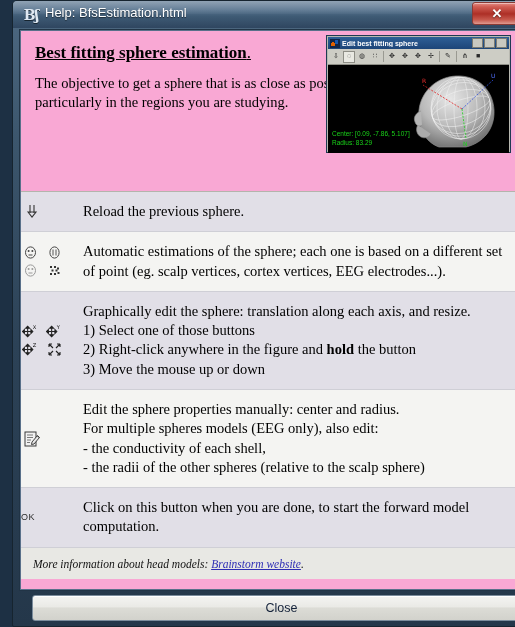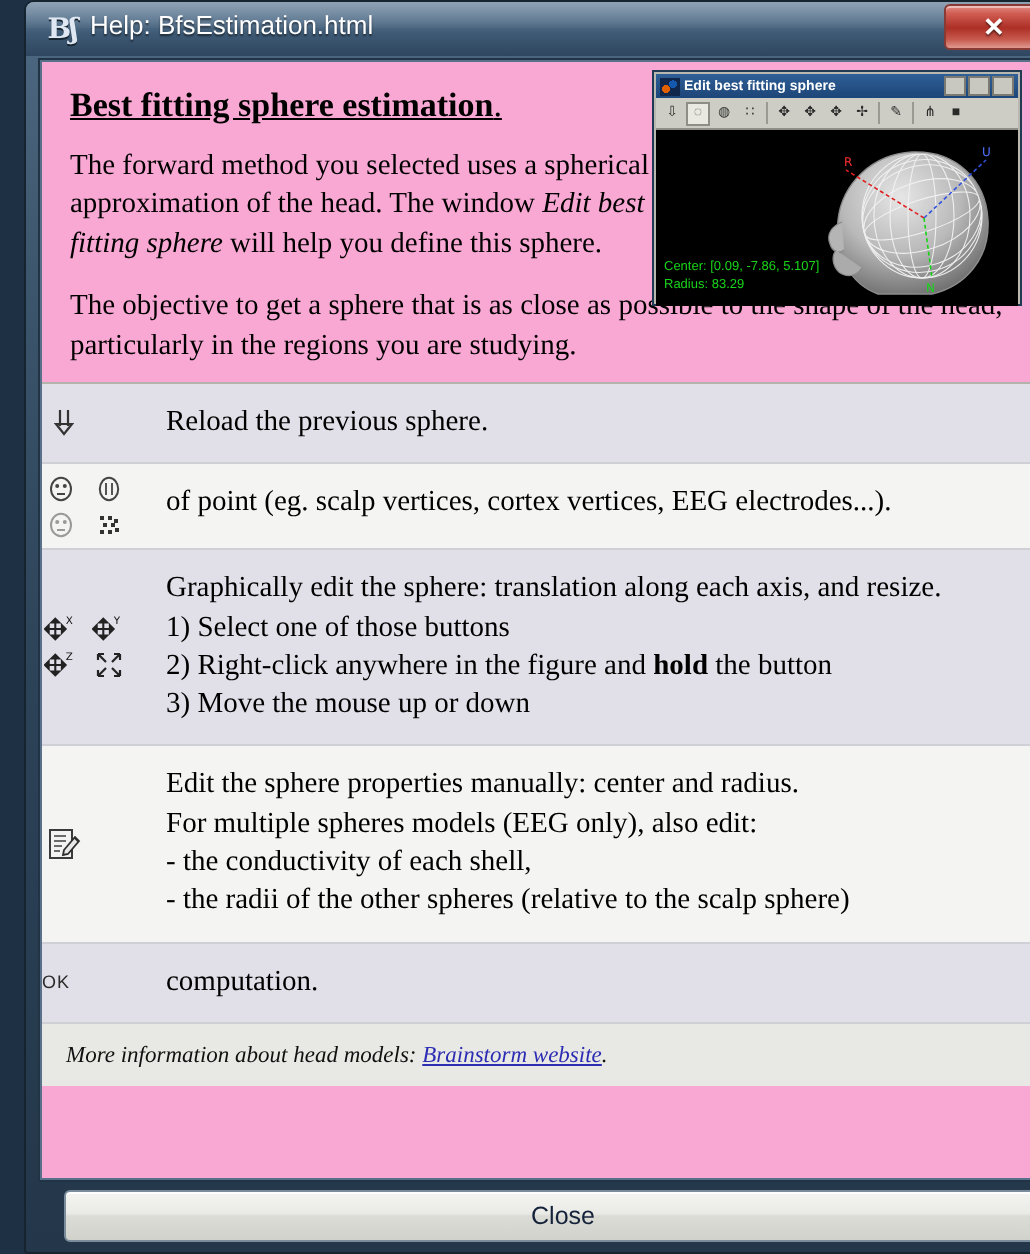--- a/index.html
+++ b/index.html
@@ -224,21 +224,20 @@
     <div class="tb-close">
       <span>✕</span>
     </div>
   </div>
 
   <div class="client">
     <div class="doc">
 
       <div class="intro">
         <h1 class="doc-title"><span>Best fitting sphere estimation</span><span style="text-decoration: none; font-weight: normal;">.</span></h1>
-        <p class="para"><span>The forward method you selected uses a spherical approximation of the head. The window </span><i>Edit best fitting sphere</i><span> will help you define this sphere.</span></p>
         <p class="para wide"><span>The objective to get a sphere that is as close as possible to the shape of the head, particularly in the regions you are studying.</span></p>
 
         <div class="figure">
           <div class="fig-inner">
             <div class="fig-title">
               <span class="ml"></span>
               <span class="ft">Edit best fitting sphere</span>
               <span class="fbtns">
                 <i></i>
                 <i></i>
@@ -356,20 +355,21 @@
                       <rect x="7.5" y="5.5" width="2" height="2"></rect>
                       <rect x="2" y="9" width="2" height="2"></rect>
                       <rect x="6" y="9" width="2" height="2"></rect>
                       <rect x="9.5" y="8" width="2" height="2"></rect>
                     </g>
                   </svg>
                 </span>
               </div>
             </div>
             <div class="row-body">
+              <span class="ln"><span>Automatic estimations of the sphere; each one is based on a different set</span></span>
               <span class="ln"><span>of point (eg. scalp vertices, cortex vertices, EEG electrodes...).</span></span>
             </div>
           </div>
           <div class="row alt">
             <div class="row-icons">
               <div class="ico-grid">
                 <span class="ico">
                   <svg width="17" height="15" viewBox="0 0 17 15">
                     <g stroke="#222" stroke-width="1.1" fill="#222">
                       <path d="M6,7.5 L1.5,7.5 M2.5,5.5 L0.5,7.5 L2.5,9.5 Z"></path>
@@ -437,20 +437,21 @@
               <span class="ln"><span>For multiple spheres models (EEG only), also edit:</span></span>
               <span class="ln"><span>- the conductivity of each shell,</span></span>
               <span class="ln"><span>- the radii of the other spheres (relative to the scalp sphere)</span></span>
             </div>
           </div>
           <div class="row alt">
             <div class="row-icons">
               <span class="okico">OK</span>
             </div>
             <div class="row-body">
+              <span class="ln"><span>Click on this button when you are done, to start the forward model</span></span>
               <span class="ln"><span>computation.</span></span>
             </div>
           </div>
         </div>
 
       <div class="note">
         <span>More information about head models: </span><a href="#">Brainstorm website</a><span>.</span>
       </div>
 
     </div>

